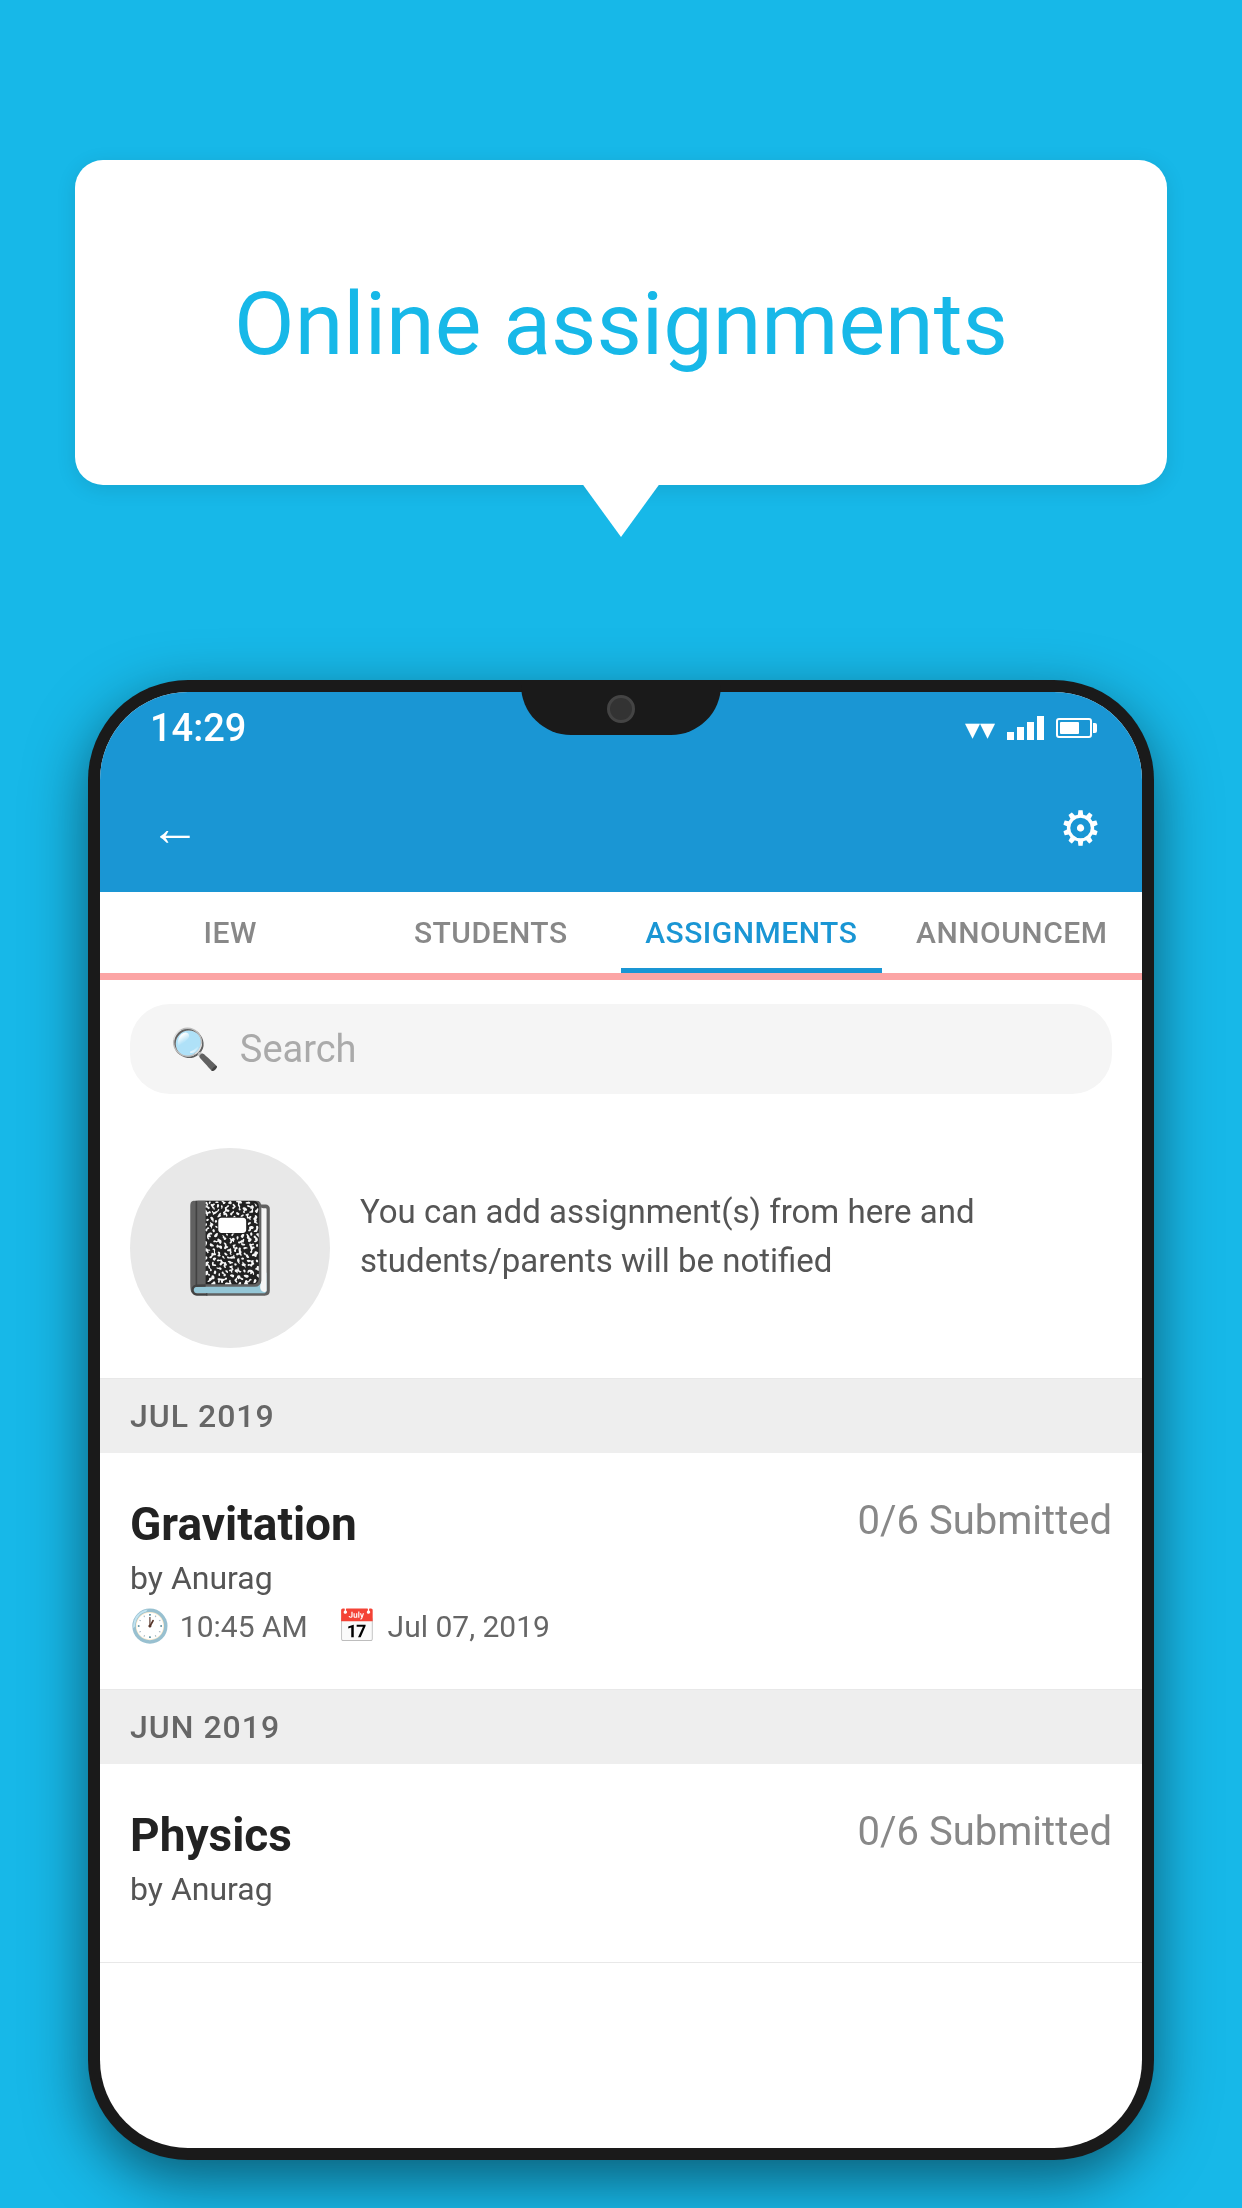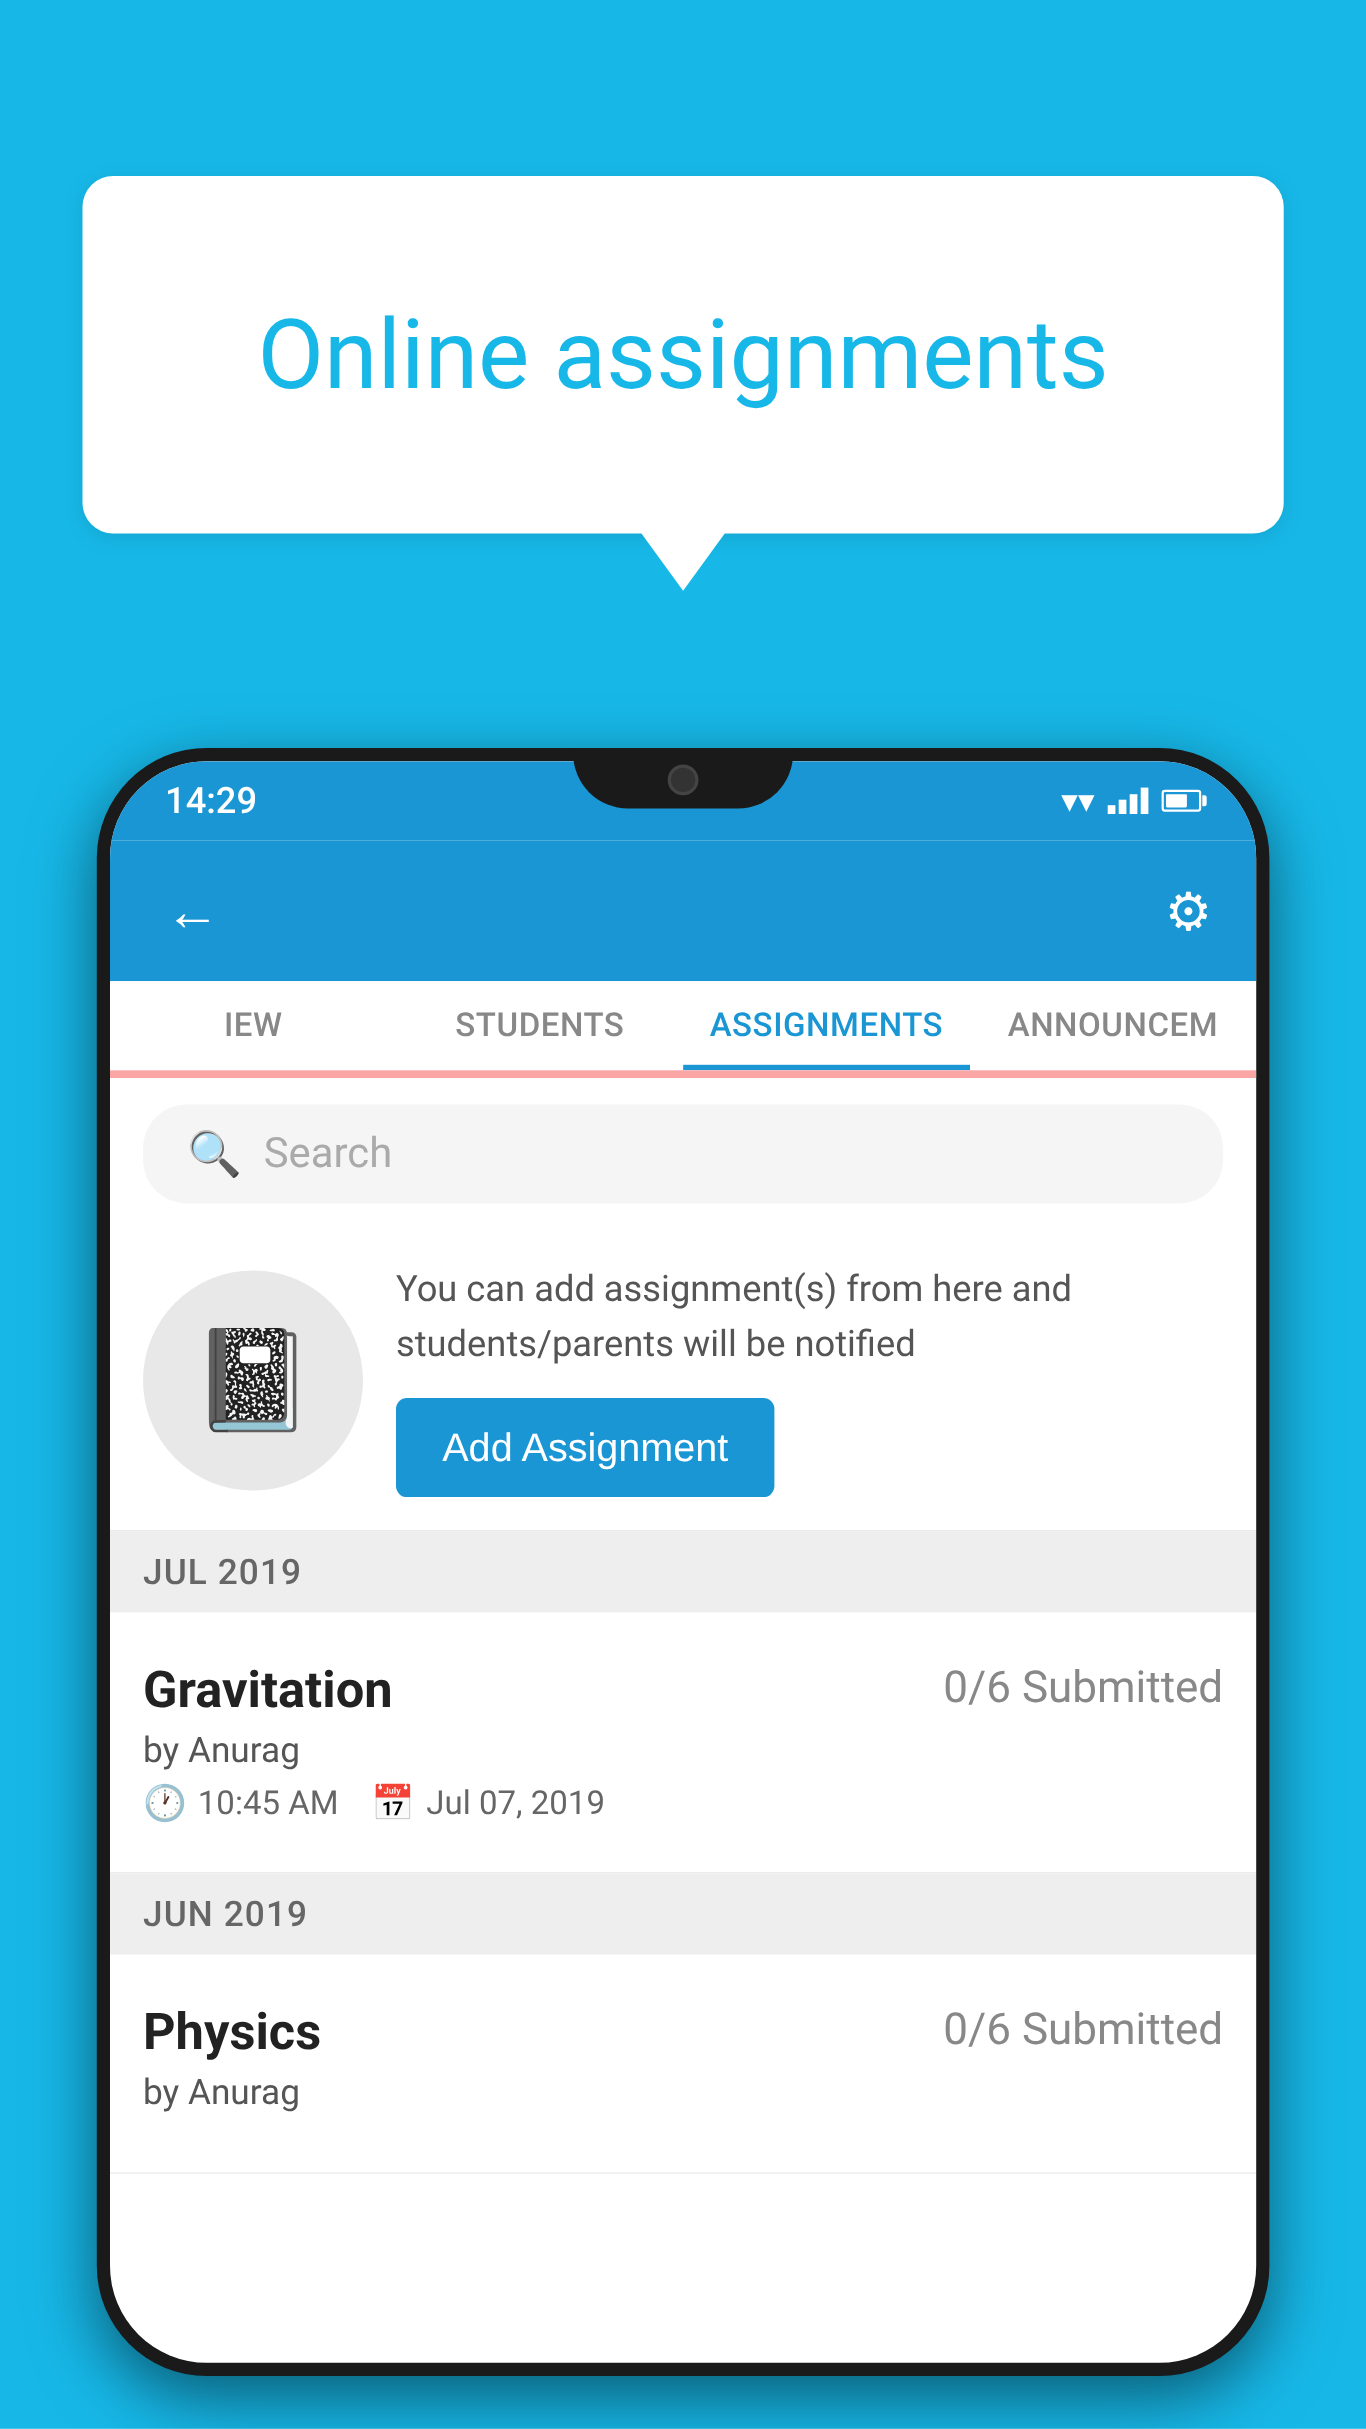--- a/index.html
+++ b/index.html
@@ -104,21 +104,21 @@
       background: #1a96d4;
       height: 72px;
       display: flex;
       align-items: center;
       justify-content: space-between;
       padding: 0 50px;
       padding-top: 0;
     }
     .status-time {
       color: white;
-      font-size: 33px;
+      font-size: 38px;
       font-weight: 500;
     }
     .status-icons {
       display: flex;
       align-items: center;
       gap: 12px;
     }
     .status-icons span {
       color: white;
       font-size: 30px;
@@ -423,21 +423,20 @@
             <span class="search-placeholder">Search</span>
           </div>
         </div>
 
         <div class="promo-section">
           <div class="promo-icon-circle">
             <span class="notebook-icon">📓</span>
           </div>
           <div class="promo-text-area">
             <div class="promo-desc">You can add assignment(s) from here and students/parents will be notified</div>
-            <button class="add-assignment-btn">Add Assignment</button>
           </div>
         </div>
 
         <div class="section-header">JUL 2019</div>
 
         <div class="assignment-item">
           <div class="assignment-row1">
             <span class="assignment-name">Gravitation</span>
             <span class="assignment-submitted">0/6 Submitted</span>
           </div>

